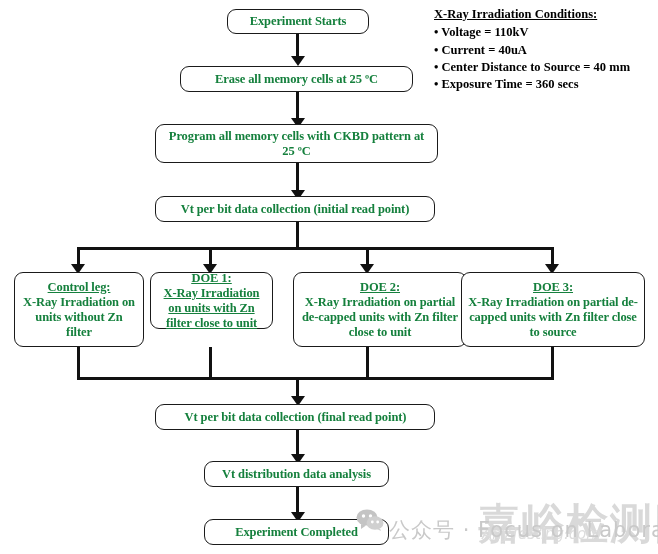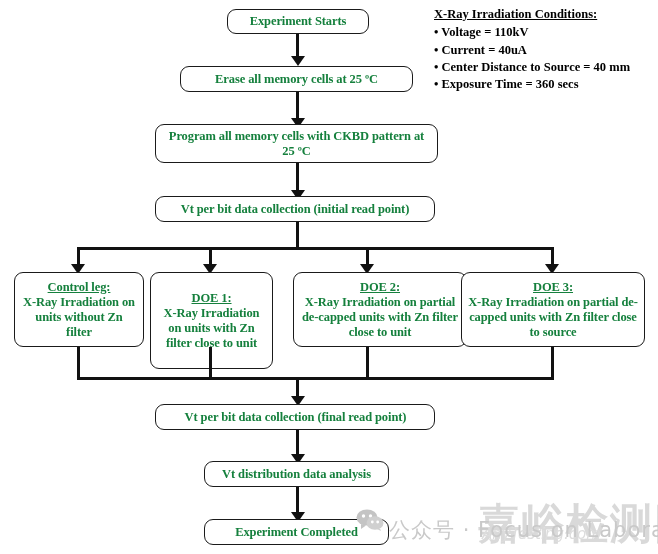--- a/index.html
+++ b/index.html
@@ -167,21 +167,21 @@
   <div class="vline" style="left:551px; top:247px; height:20px;"></div>
   <div class="arrowhead" style="left:545px; top:264px;"></div>
 
   <div class="node" style="left:14px; top:272px; width:130px; height:75px;">
     <span class="inner">
       <span class="hdr">Control leg:</span>
       <span class="body">X-Ray Irradiation on units without Zn filter</span>
     </span>
   </div>
 
-  <div class="node" style="left:150px; top:272px; width:123px; height:97px;">
+  <div class="node" style="left:150px; top:272px; width:123px; height:57px;text-decoration:underline;">
     <span class="inner">
       <span class="hdr">DOE 1:</span>
       <span class="body">X-Ray Irradiation on units with Zn filter close to unit</span>
     </span>
   </div>
 
   <div class="node" style="left:293px; top:272px; width:174px; height:75px;">
     <span class="inner">
       <span class="hdr">DOE 2:</span>
       <span class="body">X-Ray Irradiation on partial de-capped units with Zn filter close to unit</span>

